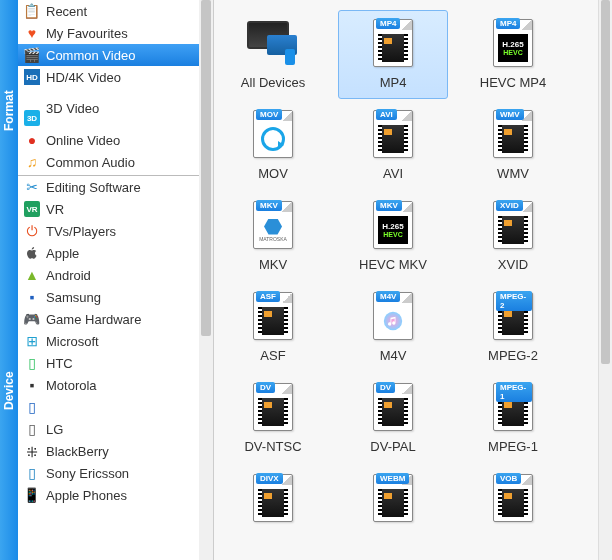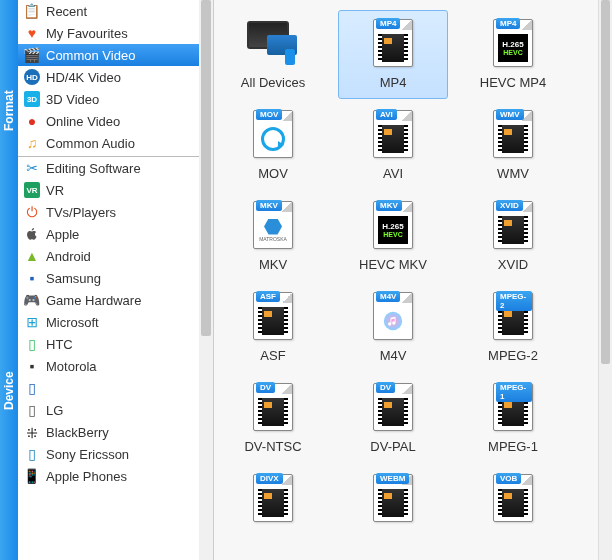--- a/index.html
+++ b/index.html
@@ -67,25 +67,25 @@
         </div>
         <div class="sidebar-item">
           <span class="sb-icon" style="color: rgb(240, 80, 32);">♥</span>
           <span class="sb-label">My Favourites</span>
         </div>
         <div class="sidebar-item selected">
           <span class="sb-icon" style="color: rgb(42, 128, 208);">🎬</span>
           <span class="sb-label">Common Video</span>
         </div>
         <div class="sidebar-item">
-          <span class="sb-icon" style="background: rgb(26, 111, 184); color: rgb(255, 255, 255); font-size: 8px; font-weight: bold; border-radius: 8px;">HD</span>
+          <span class="sb-icon" style="background: rgb(26, 111, 184); color: rgb(255, 255, 255); font-size: 8px; font-weight: bold; border-radius: 0;">HD</span>
           <span class="sb-label">HD/4K Video</span>
         </div>
         <div class="sidebar-item">
-          <span class="sb-icon" style="background: rgb(26, 176, 232); color: rgb(255, 255, 255); font-size: 8px; font-weight: bold; border-radius: 2px;">3D</span>
+          <span class="sb-icon" style="background: rgb(26, 176, 232); color: rgb(255, 255, 255); font-size: 8px; font-weight: bold; border-radius: 2px; margin-top: 19px;">3D</span>
           <span class="sb-label">3D Video</span>
         </div>
         <div class="sidebar-item">
           <span class="sb-icon" style="color: rgb(224, 48, 32);">●</span>
           <span class="sb-label">Online Video</span>
         </div>
         <div class="sidebar-item">
           <span class="sb-icon" style="color: rgb(240, 160, 32);">♫</span>
           <span class="sb-label">Common Audio</span>
         </div>

